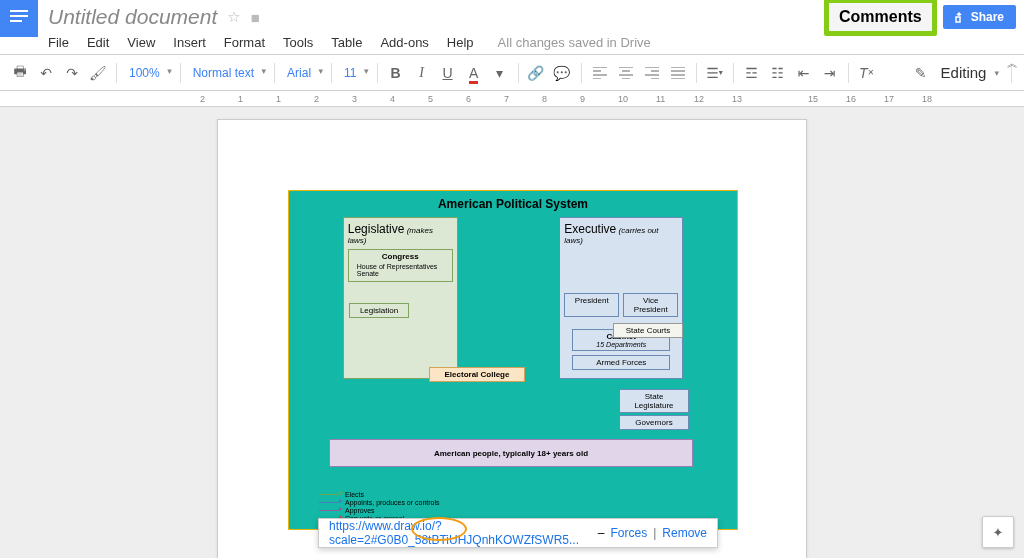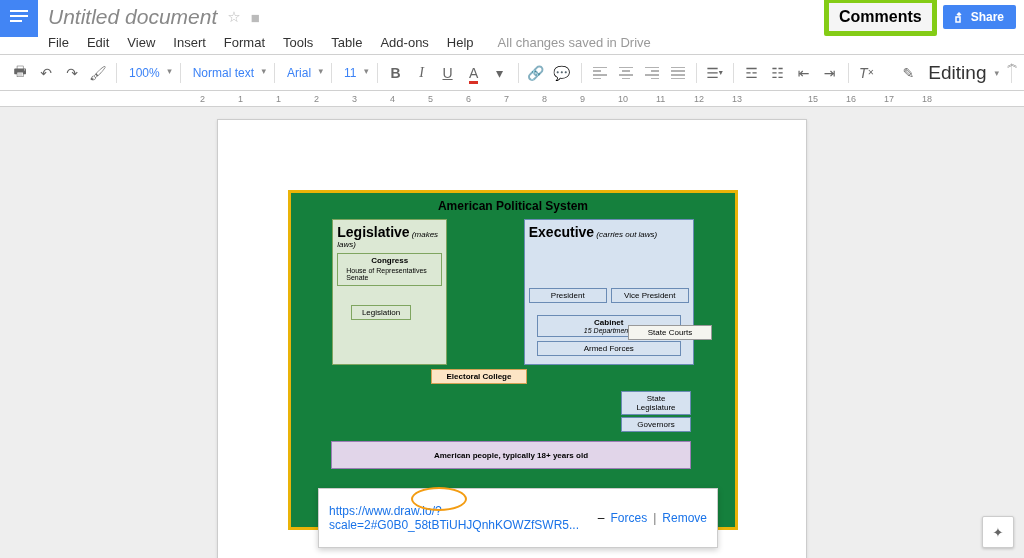--- a/index.html
+++ b/index.html
@@ -24,39 +24,39 @@
 
 .toolbar { background: #fff; border-bottom: 1px solid #d0d0d0; height: 36px; display: flex; align-items: center; padding: 0 8px; gap: 2px; }
 .tb-icon { width: 24px; height: 24px; display: flex; align-items: center; justify-content: center; color: #666; cursor: pointer; font-size: 14px; }
 .tb-sep { width: 1px; height: 20px; background: #ddd; margin: 0 4px; }
 .tb-select { border: none; background: transparent; padding: 2px 14px 2px 6px; font-size: 12px; color: #3b82f6; cursor: pointer; position: relative; }
 .tb-select::after { content: "▾"; position: absolute; right: 2px; font-size: 9px; color: #888; }
 .tb-bold { font-weight: bold; }
 .tb-italic { font-style: italic; font-family: serif; }
 .tb-underline { text-decoration: underline; }
 .toolbar-right { margin-left: auto; display: flex; align-items: center; gap: 8px; }
-.editing-label { color: #333; font-size: 19px; }
+.editing-label { color: #333; font-size: 15px; }
 
 
 .ruler { background: #fff; height: 16px; border-bottom: 1px solid #d0d0d0; display: flex; align-items: center; padding-left: 230px; font-size: 9px; color: #888; position: relative; overflow: hidden; }
 .ruler-num { position: absolute; }
 
 
 .canvas { background: #eee; height: 482px; overflow: auto; display: flex; justify-content: center; padding-top: 12px; }
 .page { background: #fff; width: 590px; min-height: 450px; position: relative; border: 1px solid #ccc; box-shadow: 0 1px 3px rgba(0,0,0,0.1); }
 
 
-.diagram { position: absolute; left: 70px; top: 70px; width: 450px; height: 340px; border: 3px solid #eab308; background: #15803d; }
+.diagram { position: absolute; left: 70px; top: 70px; width: 450px; height: 340px; border: 1px solid #eab308; background: #14b8a6; }
 .diagram-title { text-align: center; font-weight: bold; font-size: 12px; padding: 6px 0; }
 .branches { display: flex; justify-content: space-around; padding: 0 6px; gap: 6px; }
 .branch { border: 1px solid; padding: 4px; font-size: 8px; }
 .branch-leg { background: #dce8d4; border-color: #7fa560; width: 115px; }
-.branch-exec { background: #d6e2f0; border-color: #6a8bb5; width: 170px; }
+.branch-exec { background: #d6e2f0; border-color: #6a8bb5; width: 124px; }
 .branch-jud { background: #f5f5f0; border-color: #999; width: 115px; }
-.branch-title { font-weight: bold; font-size: 14px; }
+.branch-title { font-weight: normal; font-size: 12px; }
 .branch-sub { font-style: italic; font-size: 8px; }
 .box { border: 1px solid; padding: 2px 4px; font-size: 8px; margin-top: 4px; background: #fff; text-align: center; }
 .box-green { background: #dce8d4; border-color: #7fa560; }
 .box-blue { background: #d6e2f0; border-color: #6a8bb5; margin-top: 48px; }
 .box-gray { background: #f5f5f0; border-color: #999; }
 .box-orange { background: #fce5c5; border-color: #d4a254; }
 .box-purple { background: #e1d5e9; border-color: #9b7db5; }
 .exec-row { display: flex; gap: 4px; justify-content: center; }
 .people-box { margin: 30px 4px 0 20px; height: 28px; display: flex; align-items: center; justify-content: center; font-size: 8px; font-weight: bold; }
 .mid-boxes { position: absolute; }
@@ -67,21 +67,21 @@
 .la-green { background: #6aa84f; color: #6aa84f; }
 .la-green::after { color: #6aa84f; }
 .la-blue { background: #4a7cc0; }
 .la-blue::after { color: #4a7cc0; }
 .la-purple { background: #8b5fa5; }
 .la-purple::after { color: #8b5fa5; }
 .la-red { background: #c0504d; }
 .la-red::after { color: #c0504d; }
 
 
-.link-bar { position: absolute; bottom: 40px; left: 100px; width: 400px; background: #fff; border: 1px solid #ccc; box-shadow: 0 2px 6px rgba(0,0,0,0.2); padding: 15px 10px; font-size: 12px; display: flex; align-items: center; gap: 6px; }
+.link-bar { position: absolute; bottom: 40px; left: 100px; width: 400px; background: #fff; border: 1px solid #ccc; box-shadow: 0 2px 6px rgba(0,0,0,0.2); padding: 0 10px; font-size: 12px; display: flex; align-items: center; gap: 6px; }
 .link-url { color: #1a73e8; }
 .link-action { color: #1a73e8; cursor: pointer; }
 .link-sep { color: #777; }
 .highlight-ellipse { position: absolute; border: 2px solid #f39c12; border-radius: 50%; width: 56px; height: 24px; }
 
 
 .explore-btn { position: absolute; bottom: 10px; right: 10px; width: 32px; height: 32px; background: #fff; border: 1px solid #ccc; border-radius: 2px; box-shadow: 0 1px 3px rgba(0,0,0,0.2); display: flex; align-items: center; justify-content: center; color: #666; cursor: pointer; }
 
 .chev { position: absolute; right: 6px; top: 56px; color: #888; font-size: 11px; cursor: pointer; }
 svg { display: block; }
@@ -239,21 +239,21 @@
           <div class="box box-blue" style="margin:12px 8px 4px 8px">
             <b>Cabinet</b>
             <div style="font-style:italic;font-size:7px">15 Departments</div>
           </div>
           <div class="box box-blue" style="margin:4px 8px">Armed Forces</div>
         </div>
       </div>
 
       <div class="box box-green mid-boxes" style="left:60px;top:108px;width:60px">Legislation</div>
       <div class="box box-orange mid-boxes" style="left:140px;top:172px;width:96px;text-align:center;font-weight:bold">Electoral College</div>
-      <div class="box box-gray mid-boxes" style="left:337px;top:128px;width:84px">State Courts</div>
+      <div class="box box-gray mid-boxes" style="left:324px;top:128px;width:70px">State Courts</div>
       <div class="box box-blue mid-boxes" style="left:330px;top:150px;width:70px">State Legislature</div>
       <div class="box box-blue mid-boxes" style="left:330px;top:176px;width:70px">Governors</div>
 
       <div class="box box-purple people-box" style="position:absolute;left:20px;right:40px;top:218px">American people, typically 18+ years old</div>
 
       <div class="legend">
         <div class="legend-row">
             <span class="legend-arrow la-green"></span>
             <span>Elects</span>
           </div>

